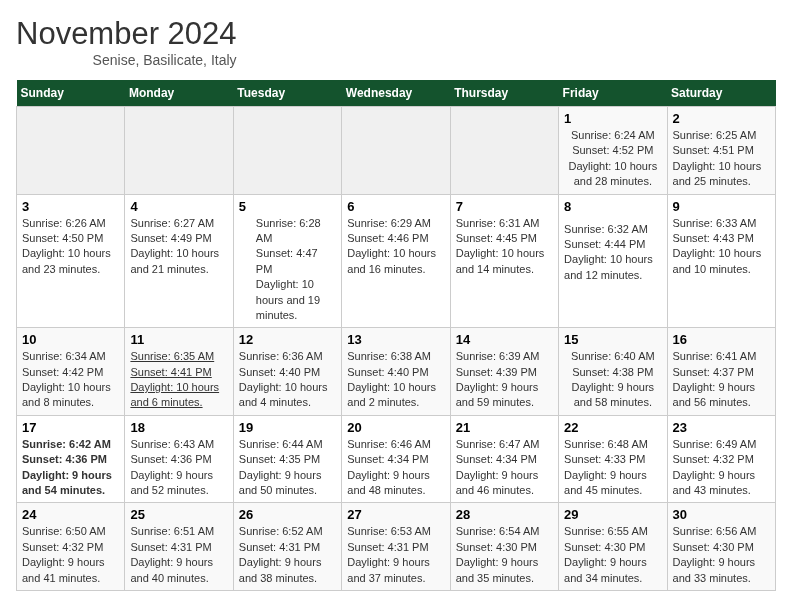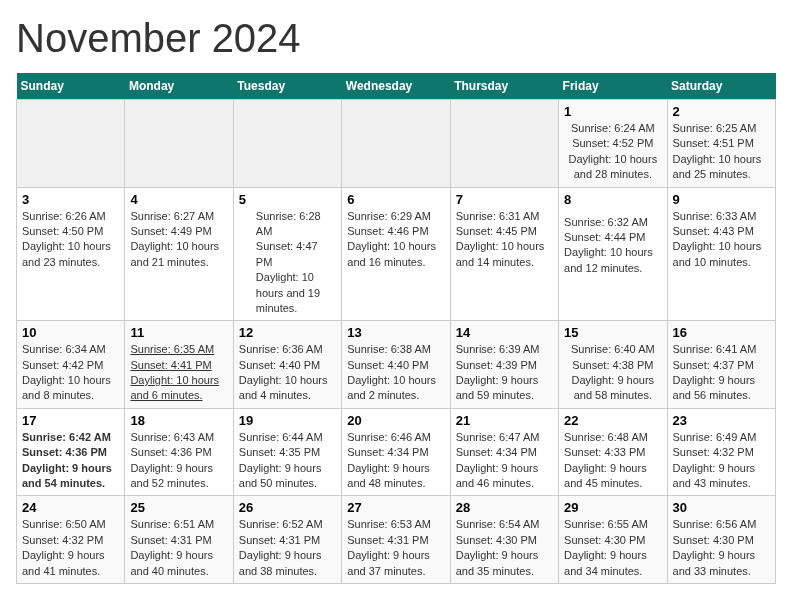--- a/index.html
+++ b/index.html
@@ -29,35 +29,35 @@
     .logo-general { color: #333; }
     .logo-blue { color: #1e6bb8; }
     .logo-icon {
       width: 30px;
       height: 30px;
     }
     .title-block {
       text-align: right;
     }
     .month-title {
-      font-size: 40px;
+      font-size: 31px;
       font-weight: normal;
       color: #333;
     }
     .subtitle {
       font-size: 14px;
       color: #555;
     }
     table {
       width: 100%;
       border-collapse: collapse;
       font-size: 11px;
     }
     thead tr th {
-      background: #0f766e;
+      background: #14532d;
       color: #fff;
       padding: 6px 4px;
       text-align: left;
       font-size: 12px;
       font-weight: bold;
     }
     tbody tr td {
       border: 1px solid #ccc;
       vertical-align: top;
       padding: 4px 5px;
@@ -84,20 +84,21 @@
     td.empty {
       background: #f0f0f0 !important;
     }
   </style>
 </head>
 <body>
 
 <div class="header">
   <div class="title-block">
     <div class="month-title">November 2024</div>
+    <div class="subtitle">Senise, Basilicate, Italy</div>
   </div>
 </div>
 
 <table>
   <thead>
     <tr>
     <th>Sunday</th>
         <th>Monday</th>
         <th>Tuesday</th>
         <th>Wednesday</th>

